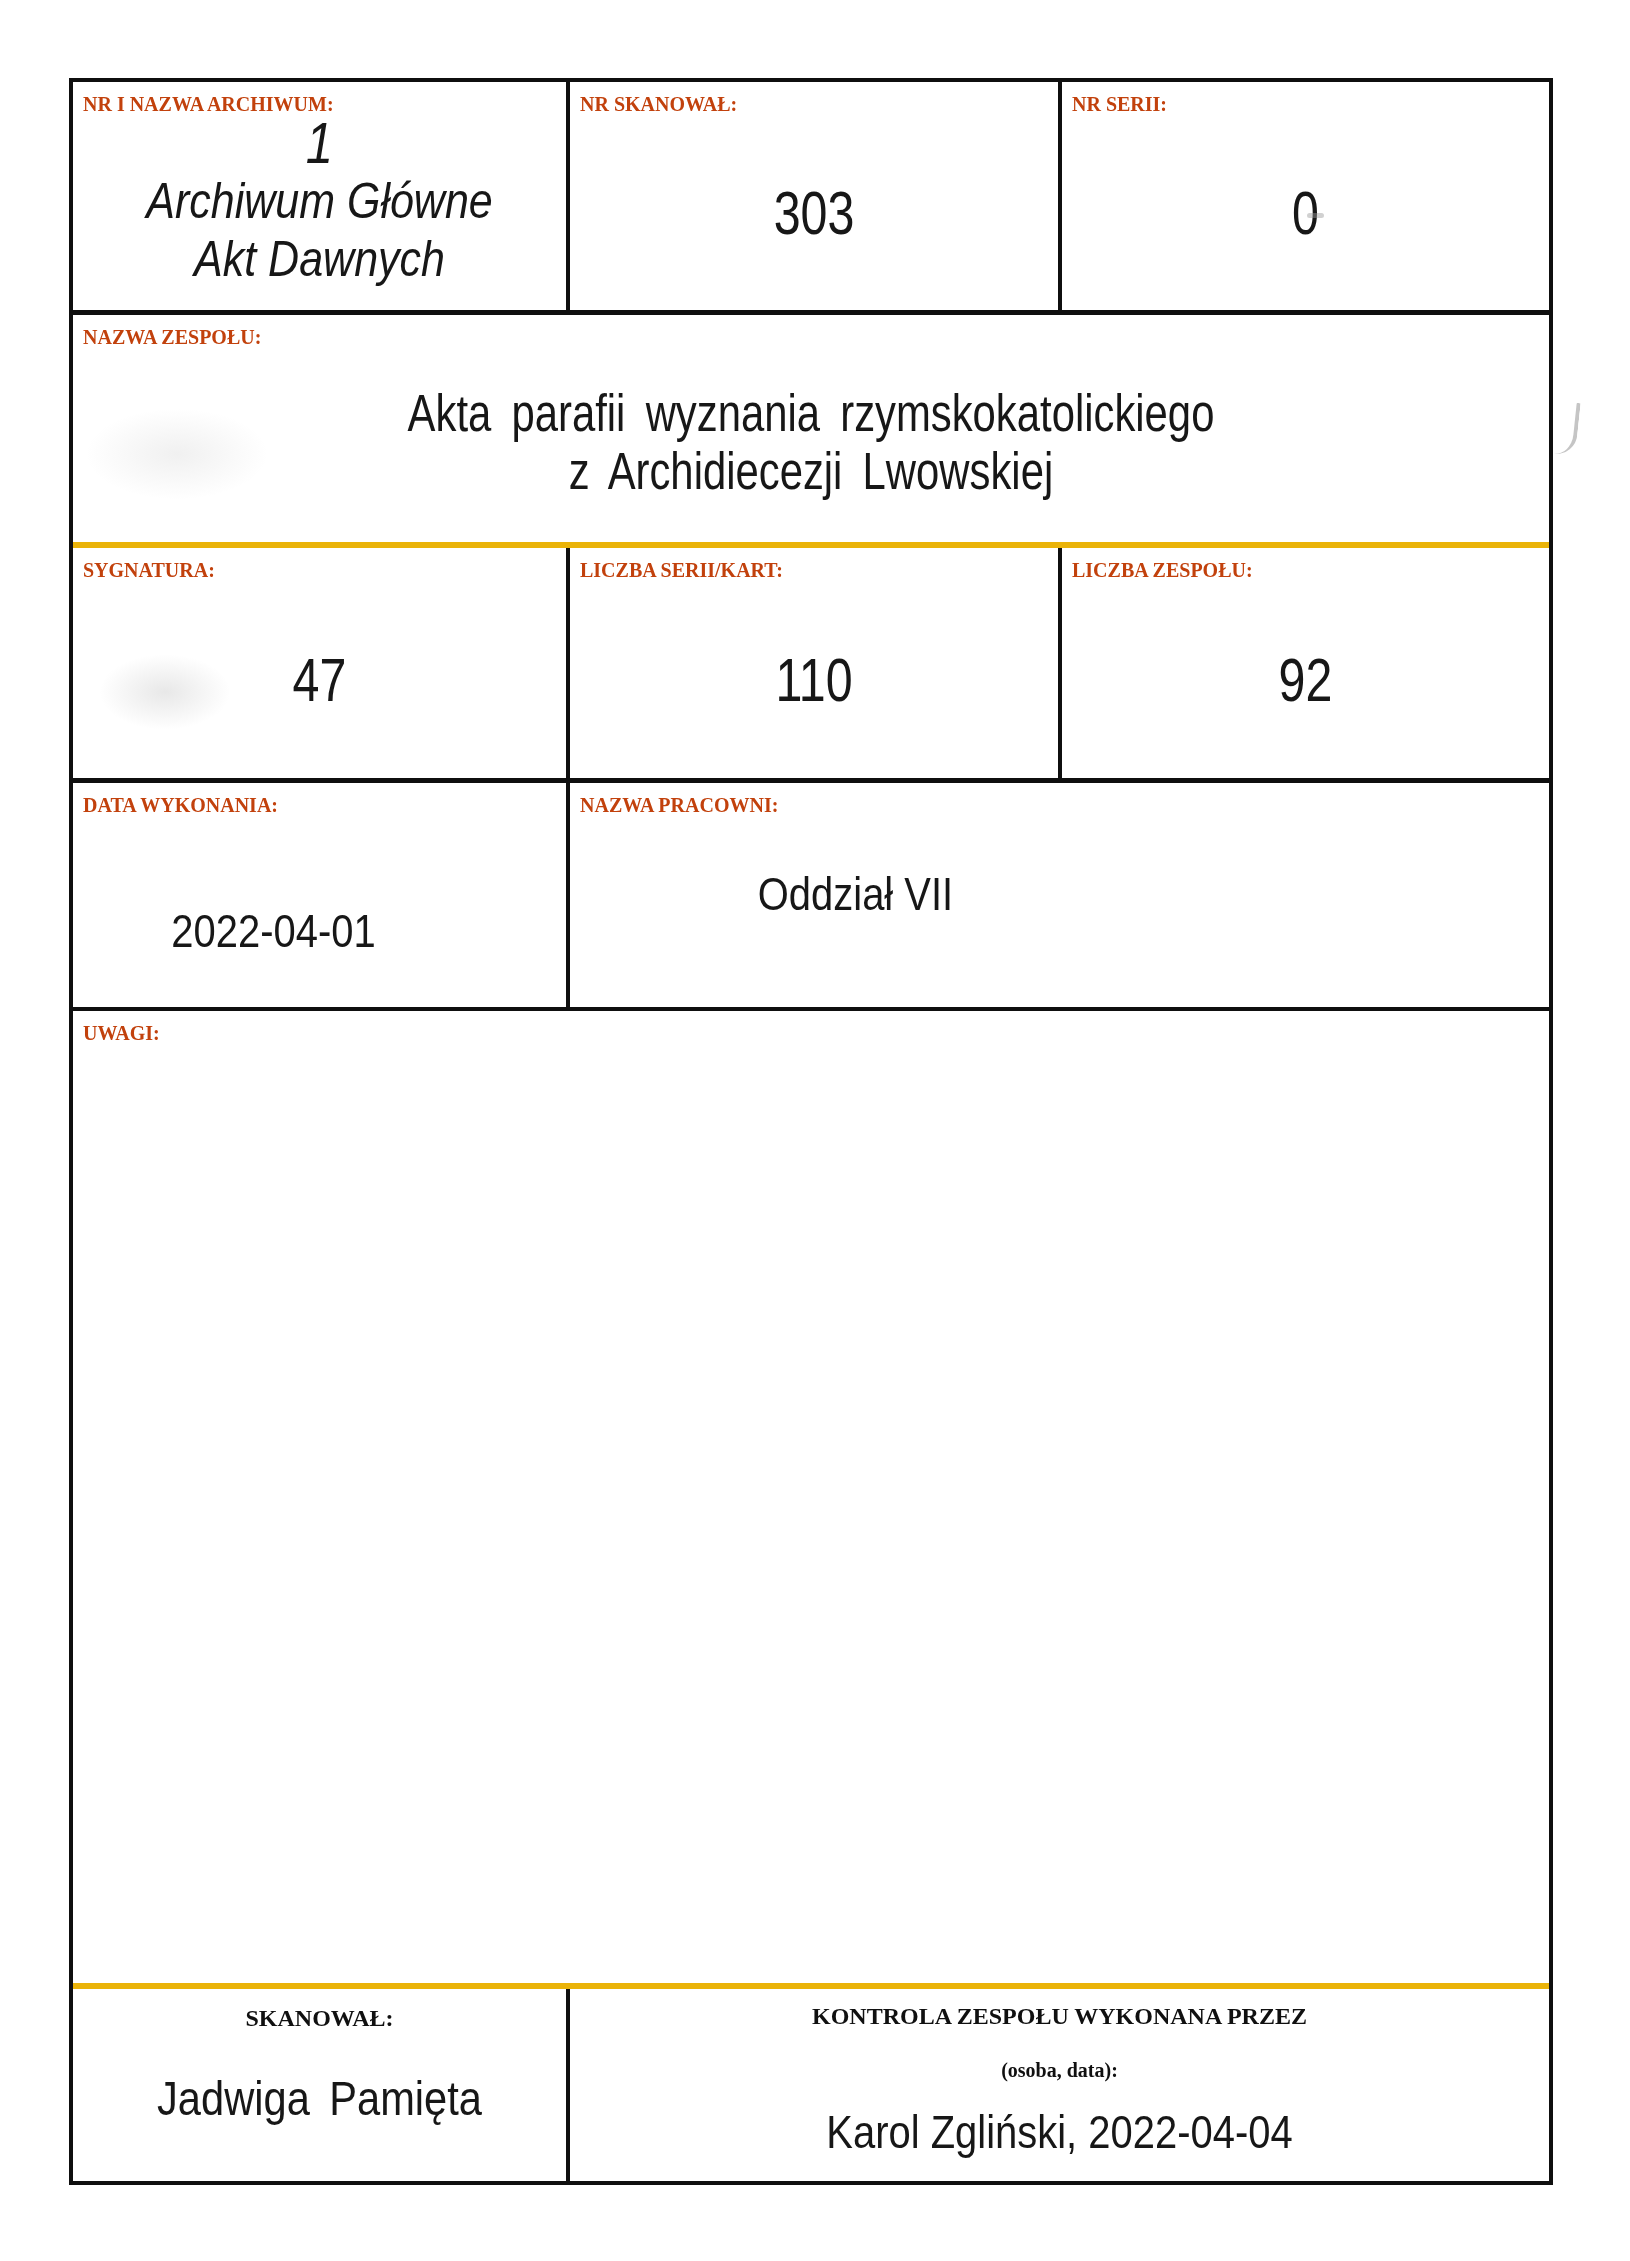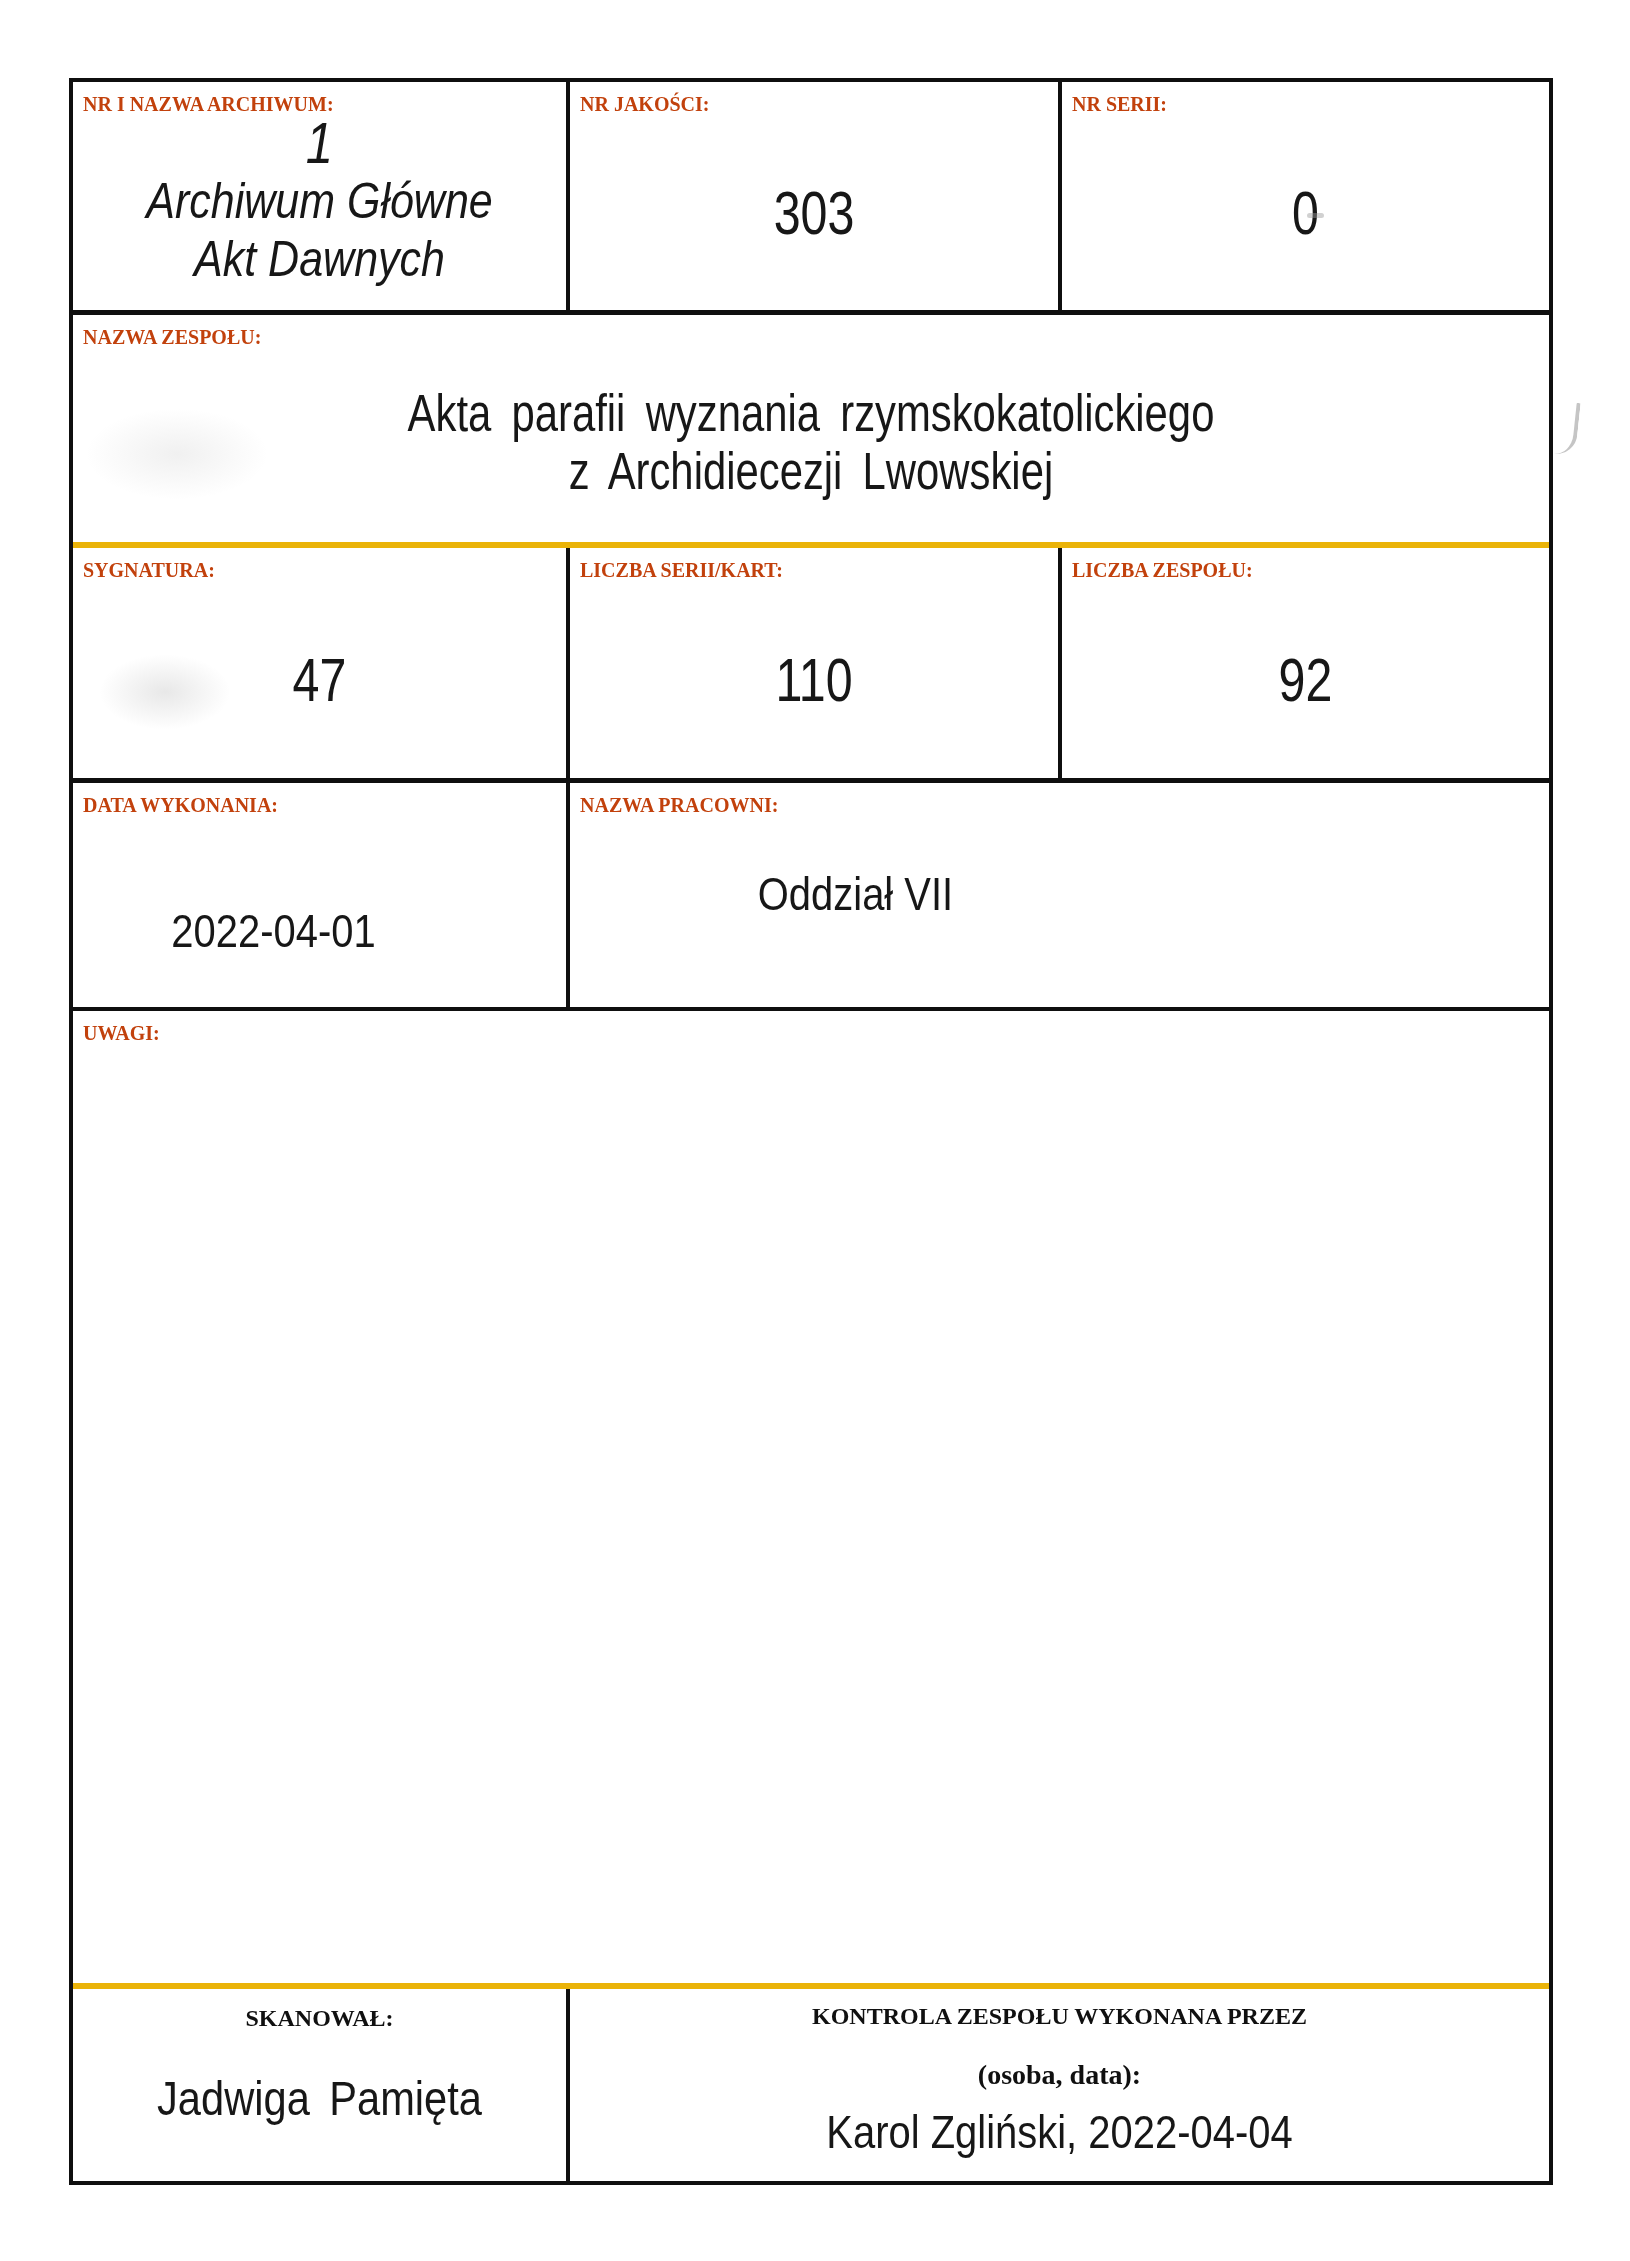--- a/index.html
+++ b/index.html
@@ -14,21 +14,21 @@
   .bb7{border-bottom:4.6px solid #0f0f0f;}
   .bb8{border-bottom:5.3px solid #0f0f0f;}
   .bb9{border-bottom:6px solid #eab308;}
   .span3{grid-column:1/4;}
   .span2{grid-column:2/4;padding-left:46px;}
 
   .lbl{position:absolute;top:12px;left:10px;white-space:nowrap;color:#c2410c;
        font-family:"Liberation Serif",serif;font-weight:bold;font-size:20px;line-height:1.05;}
   .lbl-c{position:absolute;left:0;right:0;text-align:center;white-space:nowrap;color:#101010;
        font-family:"Liberation Serif",serif;font-weight:bold;font-size:24px;line-height:1.05;}
-  .lbl-sm{font-size:28px;}
+  .lbl-sm{font-size:20px;}
 
   .val{position:absolute;left:0;right:0;text-align:center;white-space:nowrap;
        color:#171717;font-family:"Liberation Sans",sans-serif;font-weight:400;}
   .vnum{font-size:62px;line-height:1.0;transform:scaleX(.78);}
   .vtext{font-size:47px;line-height:1.1;transform:scaleX(.85);}
   .arch-stack{position:absolute;left:0;right:0;top:33px;text-align:center;
        font-style:italic;transform:scaleX(.86);color:#171717;}
   .arch-num{font-size:57px;line-height:1.0;}
   .arch-name{font-size:50px;line-height:1.16;white-space:nowrap;}
   .fonds-stack{position:absolute;left:0;right:0;top:70px;text-align:center;
@@ -53,21 +53,21 @@
 
     <div class="c br bb8">
       <div class="lbl">NR I NAZWA ARCHIWUM:</div>
       <div class="arch-stack">
         <div class="arch-num">1</div>
         <div class="arch-name">Archiwum Główne</div>
         <div class="arch-name">Akt Dawnych</div>
       </div>
     </div>
     <div class="c br bb8">
-      <div class="lbl">NR JAKOŚCI:</div>
+      <div class="lbl">NR SKANOWAŁ:</div>
       <div class="val vnum" style="top:100px;">303</div>
     </div>
     <div class="c bb8">
       <div class="lbl">NR SERII:</div>
       <div class="val vnum" style="top:100px;">0</div>
     </div>
 
     <div class="c span3 bb9">
       <div class="lbl">NAZWA ZESPOŁU:</div>
       <div class="fonds-stack">

